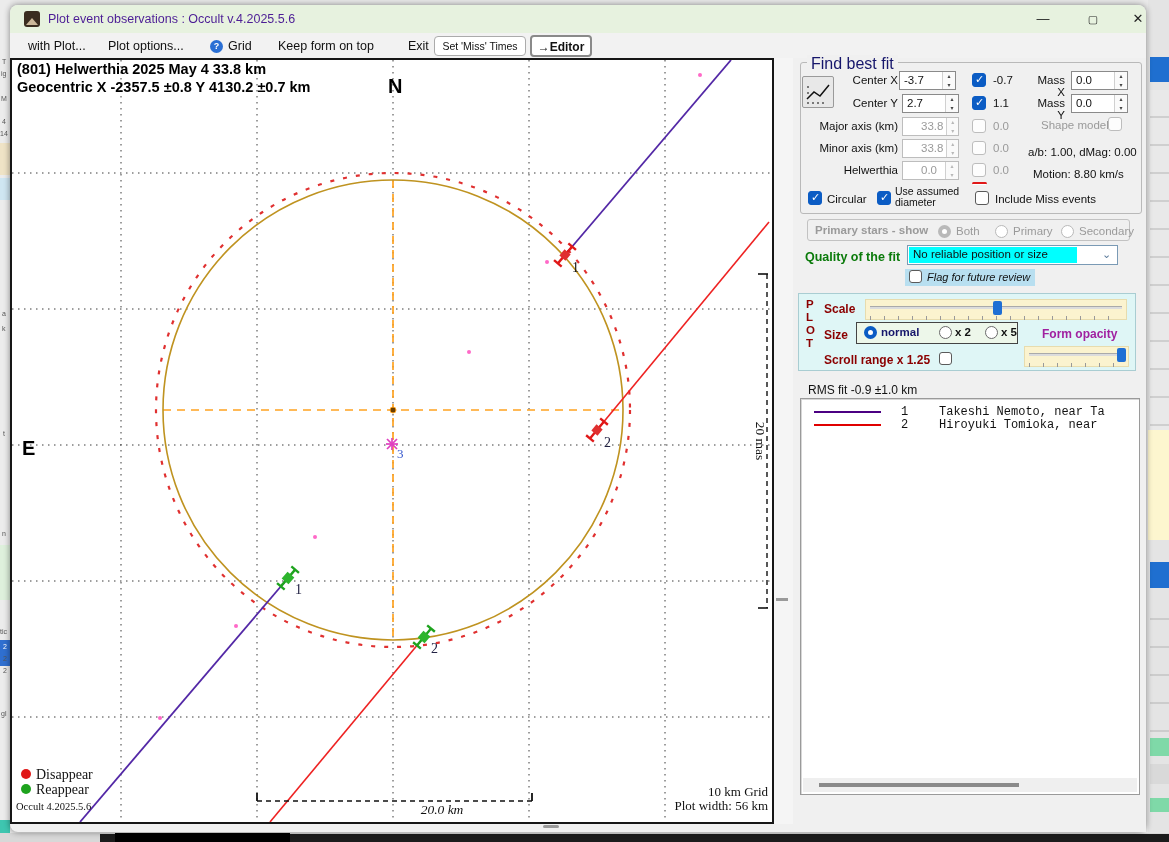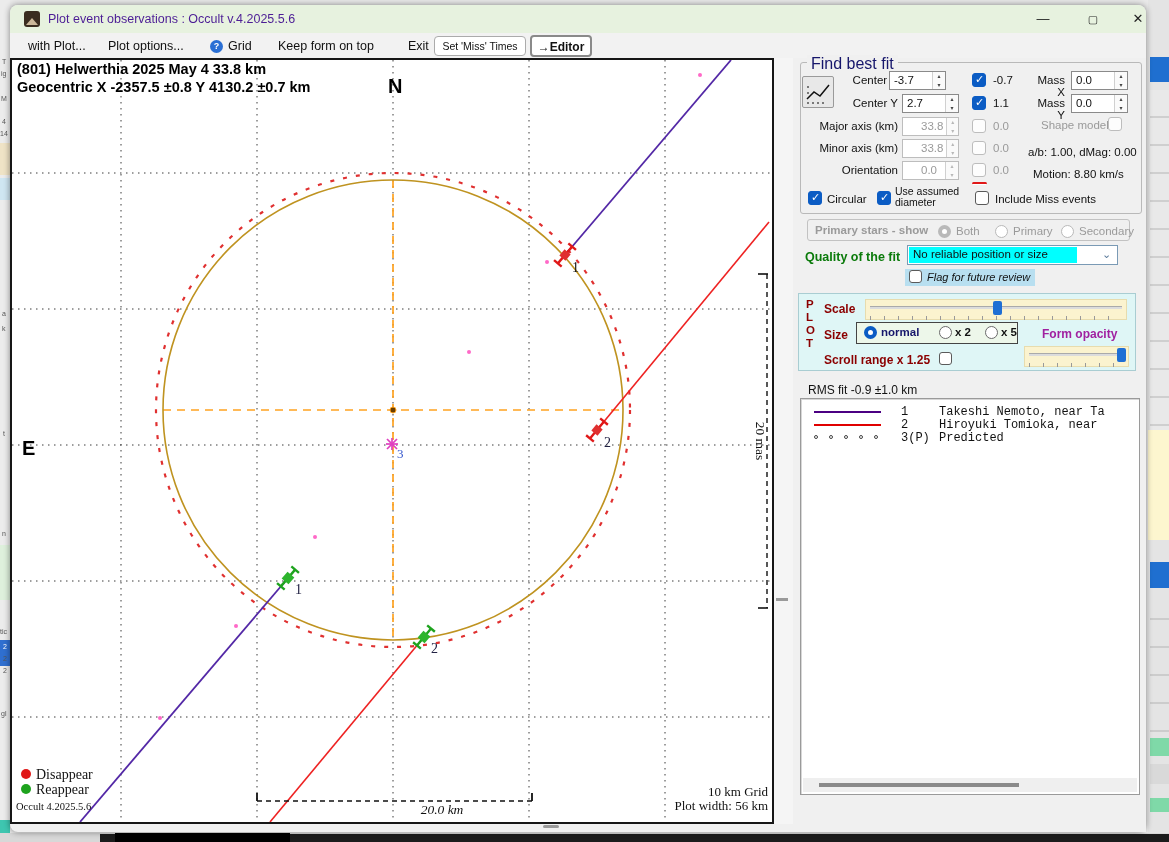--- a/index.html
+++ b/index.html
@@ -277,21 +277,21 @@
               <circle cx="10" cy="26" r="1"></circle>
               <circle cx="15" cy="26" r="1"></circle>
               <circle cx="20" cy="26" r="1"></circle>
               <circle cx="5" cy="10" r="1"></circle>
               <circle cx="5" cy="16" r="1"></circle>
             </g>
         </svg>
       </div>
 
       <span class="rlbl" style="left:45px;top:16px;width:60px;text-align:right;">Center X</span>
-      <div class="spin" style="left:96px;top:13px;">
+      <div class="spin" style="left:106px;top:13px;">
         <span class="val">-3.7</span>
         <span class="btns">
             <span class="sb">▴</span>
             <span class="sb">▾</span>
           </span>
       </div>
       <span class="cb on" style="left:179px;top:15px;"></span>
       <span class="rlbl" style="left:200px;top:16px;">-0.7</span>
       <span class="rlbl" style="left:238px;top:16px;width:34px;text-align:right;">Mass X</span>
       <div class="spin" style="left:278px;top:13px;">
@@ -339,21 +339,21 @@
         <span class="val">33.8</span>
         <span class="btns">
             <span class="sb">▴</span>
             <span class="sb">▾</span>
           </span>
       </div>
       <span class="cb disu" style="left:179px;top:83px;"></span>
       <span class="rlbl dislbl" style="left:200px;top:84px;">0.0</span>
       <span class="rlbl" style="left:235px;top:88px;">a/b: 1.00, dMag: 0.00</span>
 
-      <span class="rlbl" style="left:10px;top:106px;width:95px;text-align:right;">Orientation</span>
+      <span class="rlbl" style="left:10px;top:106px;width:95px;text-align:right;">Helwerthia</span>
       <div class="spin dis" style="left:109px;top:103px;">
         <span class="val">0.0</span>
         <span class="btns">
             <span class="sb">▴</span>
             <span class="sb">▾</span>
           </span>
       </div>
       <span class="cb disu" style="left:179px;top:105px;"></span>
       <span class="rlbl dislbl" style="left:200px;top:106px;">0.0</span>
       <span class="rlbl" style="left:240px;top:110px;">Motion: 8.80 km/s</span>
@@ -426,29 +426,20 @@
         <div class="obsrow" style="top:6px;">
           <span class="swatch" style="background:#4b0082;"></span>
           <span class="obsnum">1</span>
           <span class="obsname">Takeshi Nemoto, near Ta</span>
         </div>
         <div class="obsrow" style="top:19px;">
           <span class="swatch" style="background:#e00000;"></span>
           <span class="obsnum">2</span>
           <span class="obsname">Hiroyuki Tomioka, near</span>
         </div>
-        <div class="obsrow" style="top:32px;">
-          <span class="dotsw" style="left:13px;"></span>
-          <span class="dotsw" style="left:28px;"></span>
-          <span class="dotsw" style="left:43px;"></span>
-          <span class="dotsw" style="left:58px;"></span>
-          <span class="dotsw" style="left:73px;"></span>
-          <span class="obsnum">3(P)</span>
-          <span class="obsname">Predicted</span>
-        </div>
         <div class="hscroll" style="width:334px;">
           <div class="hh"></div>
         </div>
       </div>
     </div>
 
     <div class="abs" style="left:533px;top:820px;width:16px;height:3px;background:#9a9a9a;border-radius:2px;"></div>
   </div>
 </div>
 

